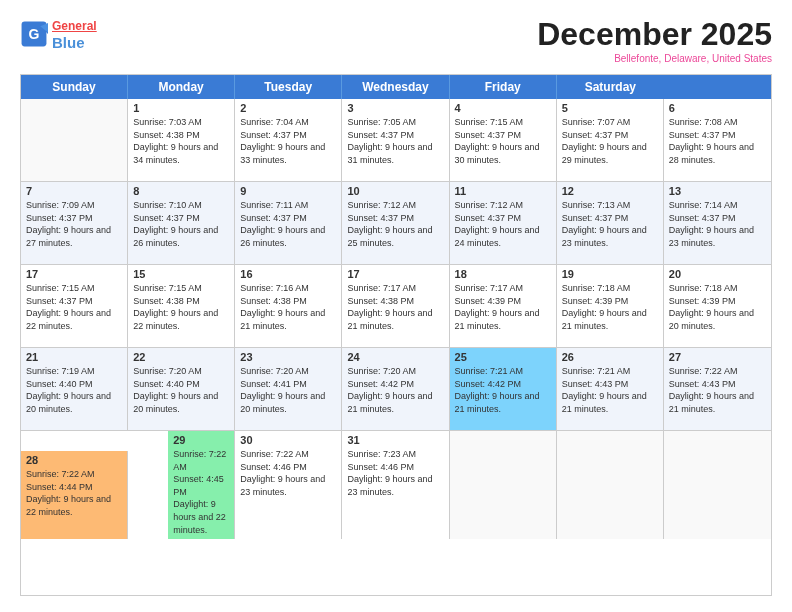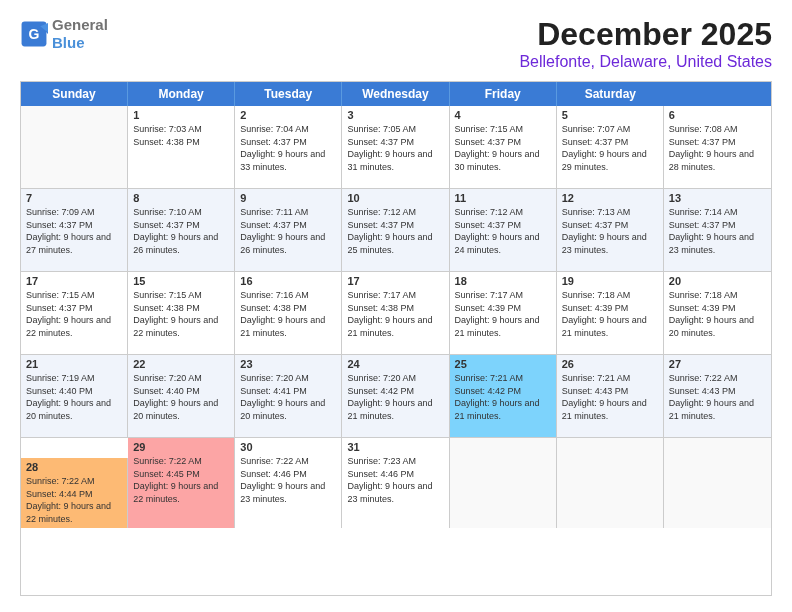--- a/index.html
+++ b/index.html
@@ -34,22 +34,22 @@
     }
     .title-block {
       text-align: right;
     }
     .main-title {
       font-size: 32px;
       font-weight: bold;
       color: #222;
     }
     .subtitle {
-      font-size: 16px;
-      color: #6d28d9;
+      font-size: 10px;
+      color: #ec4899;
     }
     .calendar {
       flex: 1;
       border: 1px solid #ccc;
     }
     .cal-header {
       display: grid;
       grid-template-columns: repeat(7, 1fr);
       background: #3a7bd5;
     }
@@ -109,21 +109,21 @@
   <div class="header">
     <div class="logo">
       <svg class="logo-icon" viewBox="0 0 36 36">
         <rect x="2" y="2" width="32" height="32" rx="4" fill="#3a7bd5"></rect>
         <text x="18" y="24" text-anchor="middle" font-size="18" font-weight="bold" fill="white" font-family="Arial">G</text>
         <polygon points="28,10 36,6 36,18" fill="#3a7bd5"></polygon>
         <polygon points="26,8 36,4 36,16" fill="#4a90e2"></polygon>
       </svg>
       <div>
         <div>
-          <span style="font-size:15px;font-weight:bold;color:#737373;">General</span><br>
+          <span style="font-size:12px;font-weight:bold;color:#ef4444;text-decoration:underline;">General</span><br>
           <span style="font-size:15px;font-weight:bold;color:#4a90d9;">Blue</span>
         </div>
       </div>
     </div>
     <div class="title-block">
       <div class="main-title">December 2025</div>
       <div class="subtitle">Bellefonte, Delaware, United States</div>
     </div>
   </div>
 
@@ -136,20 +136,21 @@
       <div class="cal-header-cell">Friday</div>
       <div class="cal-header-cell">Saturday</div>
     </div>
     <div class="cal-body" id="cal-body">
     <div class="cal-row">
           <div class="cal-cell" style="background: rgb(249, 249, 249);"></div>
           <div class="cal-cell" style="background: rgb(255, 255, 255);">
             <div class="day-number">1</div>
             <div class="cell-line">Sunrise: 7:03 AM</div>
             <div class="cell-line">Sunset: 4:38 PM</div>
+            <div class="cell-line">Daylight: 9 hours and 34 minutes.</div>
           </div>
           <div class="cal-cell" style="background: rgb(255, 255, 255);">
             <div class="day-number">2</div>
             <div class="cell-line">Sunrise: 7:04 AM</div>
             <div class="cell-line">Sunset: 4:37 PM</div>
             <div class="cell-line">Daylight: 9 hours and 33 minutes.</div>
           </div>
           <div class="cal-cell" style="background: rgb(255, 255, 255);">
             <div class="day-number">3</div>
             <div class="cell-line">Sunrise: 7:05 AM</div>
@@ -307,21 +308,21 @@
             <div class="cell-line">Daylight: 9 hours and 21 minutes.</div>
           </div>
         </div>
         <div class="cal-row last-row">
           <div class="cal-cell" style="background: #fdba74; margin-top: 20px;">
             <div class="day-number">28</div>
             <div class="cell-line">Sunrise: 7:22 AM</div>
             <div class="cell-line">Sunset: 4:44 PM</div>
             <div class="cell-line">Daylight: 9 hours and 22 minutes.</div>
           </div>
-          <div class="cal-cell" style="background: #fca5a5;">
+          <div class="cal-cell" style="background: #86efac; margin-left: 40px;">
             <div class="day-number">29</div>
             <div class="cell-line">Sunrise: 7:22 AM</div>
             <div class="cell-line">Sunset: 4:45 PM</div>
             <div class="cell-line">Daylight: 9 hours and 22 minutes.</div>
           </div>
           <div class="cal-cell" style="background: rgb(255, 255, 255);">
             <div class="day-number">30</div>
             <div class="cell-line">Sunrise: 7:22 AM</div>
             <div class="cell-line">Sunset: 4:46 PM</div>
             <div class="cell-line">Daylight: 9 hours and 23 minutes.</div>

